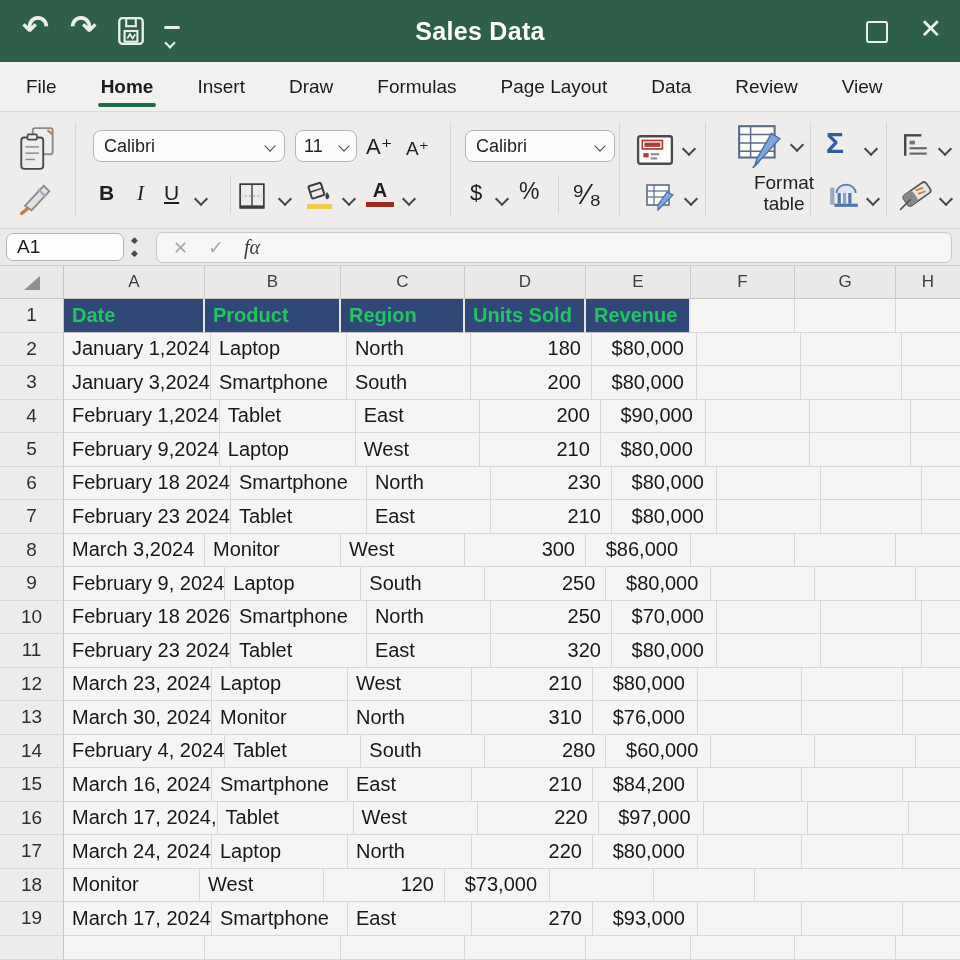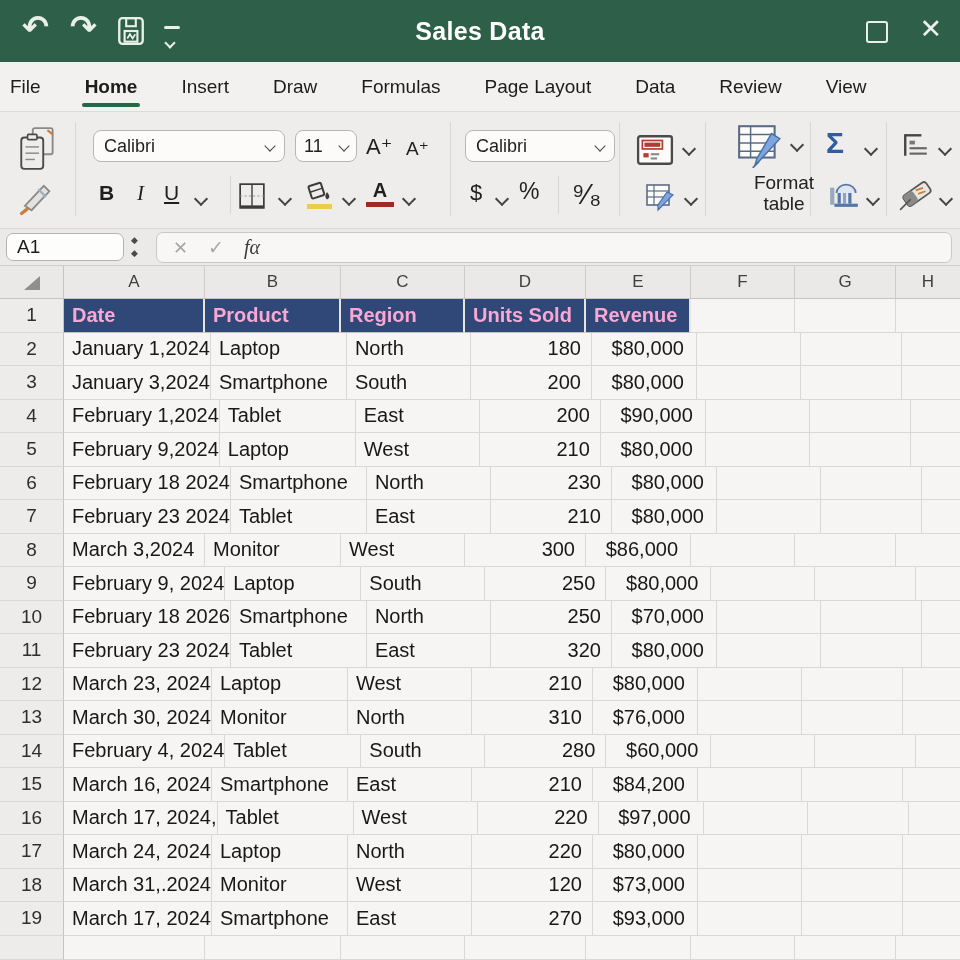--- a/index.html
+++ b/index.html
@@ -18,21 +18,21 @@
         border-bottom:2px solid #444;transform:rotate(45deg);}
   .tb-caret .chev{border-color:#e9efe9;width:6px;height:6px;margin-left:2px;}
   .tb-title{position:absolute;left:0;right:0;top:0;height:62px;line-height:62px;text-align:center;
             color:#fff;font-size:25px;font-weight:600;letter-spacing:.3px;border-radius:12px;}
   .tb-max{position:absolute;right:72px;top:21px;width:18px;height:18px;border:2.4px solid #e9efe9;border-radius:3px;}
   .tb-close{position:absolute;right:18px;top:13px;font-size:27px;color:#eef2ee;}
 
   
   .menubar{position:absolute;left:0;top:62px;width:960px;height:50px;background:#f2f1ef;
            border-bottom:1px solid #dcdbd9;display:flex;align-items:center;gap:44px;
-           padding-left:10px;box-sizing:border-box;}
+           padding-left:26px;box-sizing:border-box;}
   .tab{font-size:19px;color:#1c1c1c;position:relative;padding:13px 0;}
   .tab.active{font-weight:700;text-align:right;}
   .tab.active::after{content:"";position:absolute;left:-3px;right:-3px;bottom:4px;height:4px;
                      background:#1f6b45;border-radius:2px;}
 
   
   .ribbon{position:absolute;left:0;top:112px;width:960px;height:116px;background:#eeedeb;
           border-bottom:1px solid #d2d1cf;}
   .rsep{position:absolute;top:10px;bottom:12px;width:1px;background:#d8d7d5;}
   .rsep2{position:absolute;top:64px;bottom:14px;width:1px;background:#d8d7d5;}
@@ -70,21 +70,21 @@
            font-size:17px;color:#3f3f3f;box-sizing:border-box;}
   .rows{flex:1;display:flex;flex-direction:column;}
   .row{display:flex;flex:0 0 33.5px;}
   .row.filler{flex:1 1 auto;}
   .rn{flex:0 0 64px;background:#edecea;border-right:1px solid #c6c5c3;border-bottom:1px solid #d9d8d6;
       display:flex;align-items:center;justify-content:center;font-size:19px;color:#2e2e2e;box-sizing:border-box;}
   .cell{border-right:1px solid #d9d8d6;border-bottom:1px solid #d9d8d6;display:flex;align-items:center;
         font-size:20px;color:#181818;padding-left:8px;white-space:nowrap;overflow:visible;box-sizing:border-box;}
   .cell.num{justify-content:flex-end;padding-right:10px;padding-left:0;}
   .cell.rev{justify-content:flex-end;padding-right:12px;padding-left:0;}
-  .cell.hdr{background:#304878;color:#f9a8d4;font-weight:700;border-right:2px solid #e7e5e3;
+  .cell.hdr{background:#304878;color:#22c55e;font-weight:700;border-right:2px solid #e7e5e3;
             border-bottom:1px solid #c0bfbd;}
   .w-a{flex:0 0 141px;} .w-b{flex:0 0 136px;} .w-c{flex:0 0 124px;} .w-d{flex:0 0 121px;}
   .w-e{flex:0 0 105px;} .w-f{flex:0 0 104px;} .w-g{flex:0 0 101px;} .w-h{flex:1 1 auto;border-right:none;}
 </style>
 </head>
 <body>
 
 <div class="titlebar">
   <div class="tb-ic tb-undo">↶</div>
   <div class="tb-ic tb-redo">↷</div>
@@ -482,21 +482,20 @@
         <div class="cell w-b">Laptop</div>
         <div class="cell w-c">North</div>
         <div class="cell num w-d">220</div>
         <div class="cell rev w-e">$80,000</div>
         <div class="cell w-f"></div>
         <div class="cell w-g"></div>
         <div class="cell w-h"></div>
       </div>
       <div class="row">
         <div class="rn">18</div>
-        <div class="cell w-a">March 31,.2024</div>
         <div class="cell w-b">Monitor</div>
         <div class="cell w-c">West</div>
         <div class="cell num w-d">120</div>
         <div class="cell rev w-e">$73,000</div>
         <div class="cell w-f"></div>
         <div class="cell w-g"></div>
         <div class="cell w-h"></div>
       </div>
       <div class="row">
         <div class="rn">19</div>

